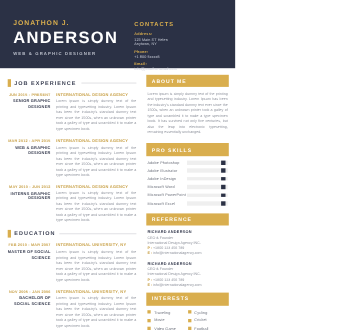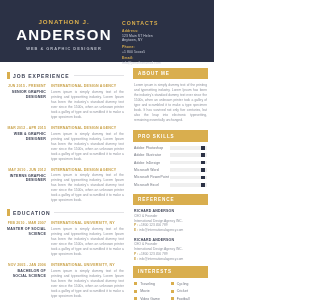--- a/index.html
+++ b/index.html
@@ -12,21 +12,21 @@
   .page { position: relative; width: 214px; height: 300px; background: #ffffff; }
 
   
   .header {
     position: relative;
     height: 62px;
     background: #2b3145;
     padding: 15px 8px 0 12px;
     display: flex;
   }
-  .hdr-left { flex: 0 0 104px; padding-top: 3px; text-align: center; }
+  .hdr-left { flex: 0 0 104px; padding-top: 3px; }
   .first-name {
     color: #d9ae4e;
     font-size: 6.2px;
     font-weight: bold;
     letter-spacing: 0.9px;
     line-height: 8px;
   }
   .last-name {
     color: #ffffff;
     font-size: 15px;

